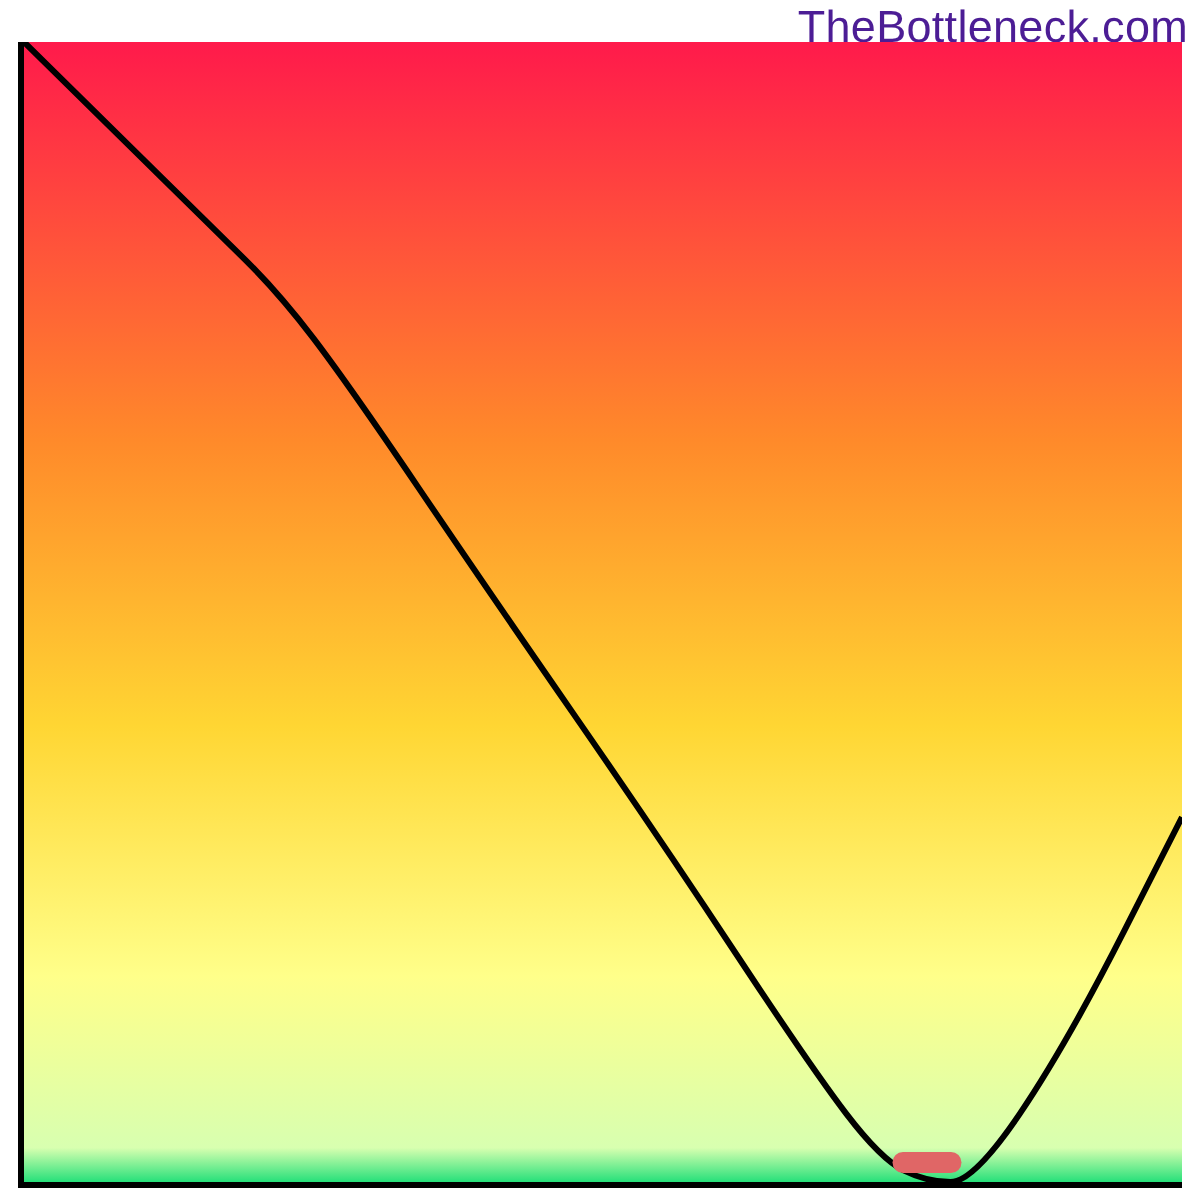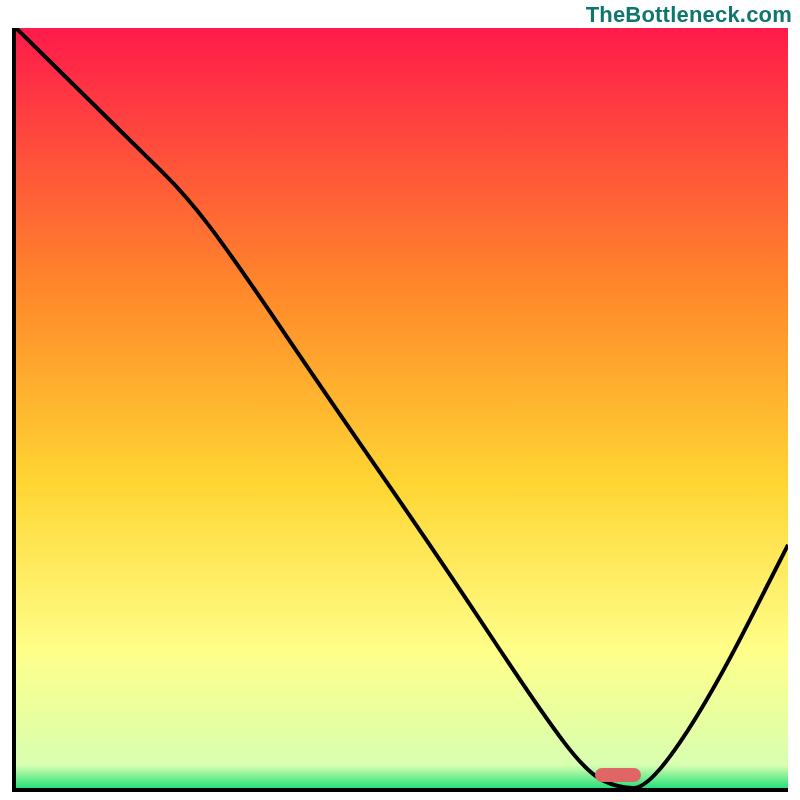--- a/index.html
+++ b/index.html
@@ -12,23 +12,23 @@
   }
   .container {
     position: relative;
     width: 800px;
     height: 800px;
   }
   .watermark {
     position: absolute;
     top: 2px;
     right: 8px;
-    font-size: 22px;
-    font-weight: 700;
-    color: #0f766e;
+    font-size: 30px;
+    font-weight: 400;
+    color: #4c1d95;
     letter-spacing: 0.2px;
   }
   .plot {
     position: absolute;
     left: 12px;
     top: 28px;
     width: 776px;
     height: 764px;
     border-left: 4px solid #000;
     border-bottom: 4px solid #000;

